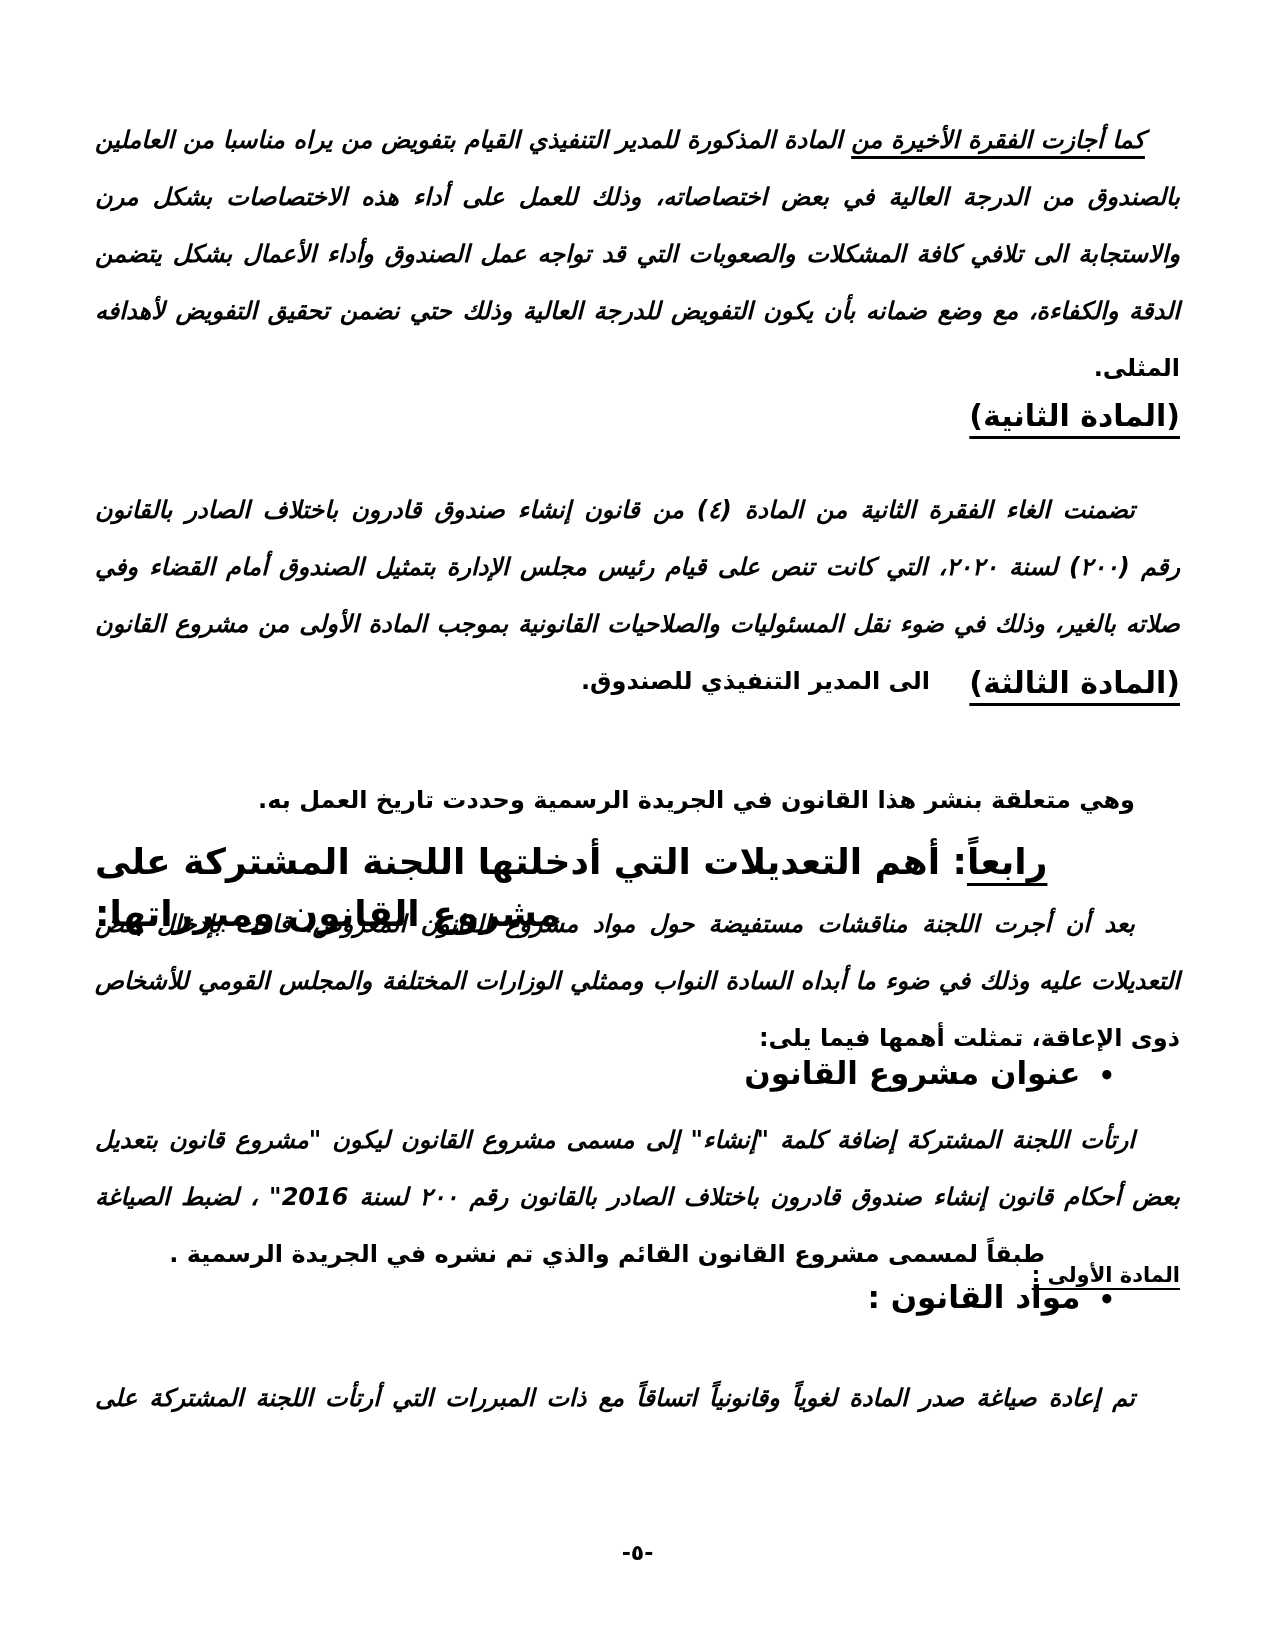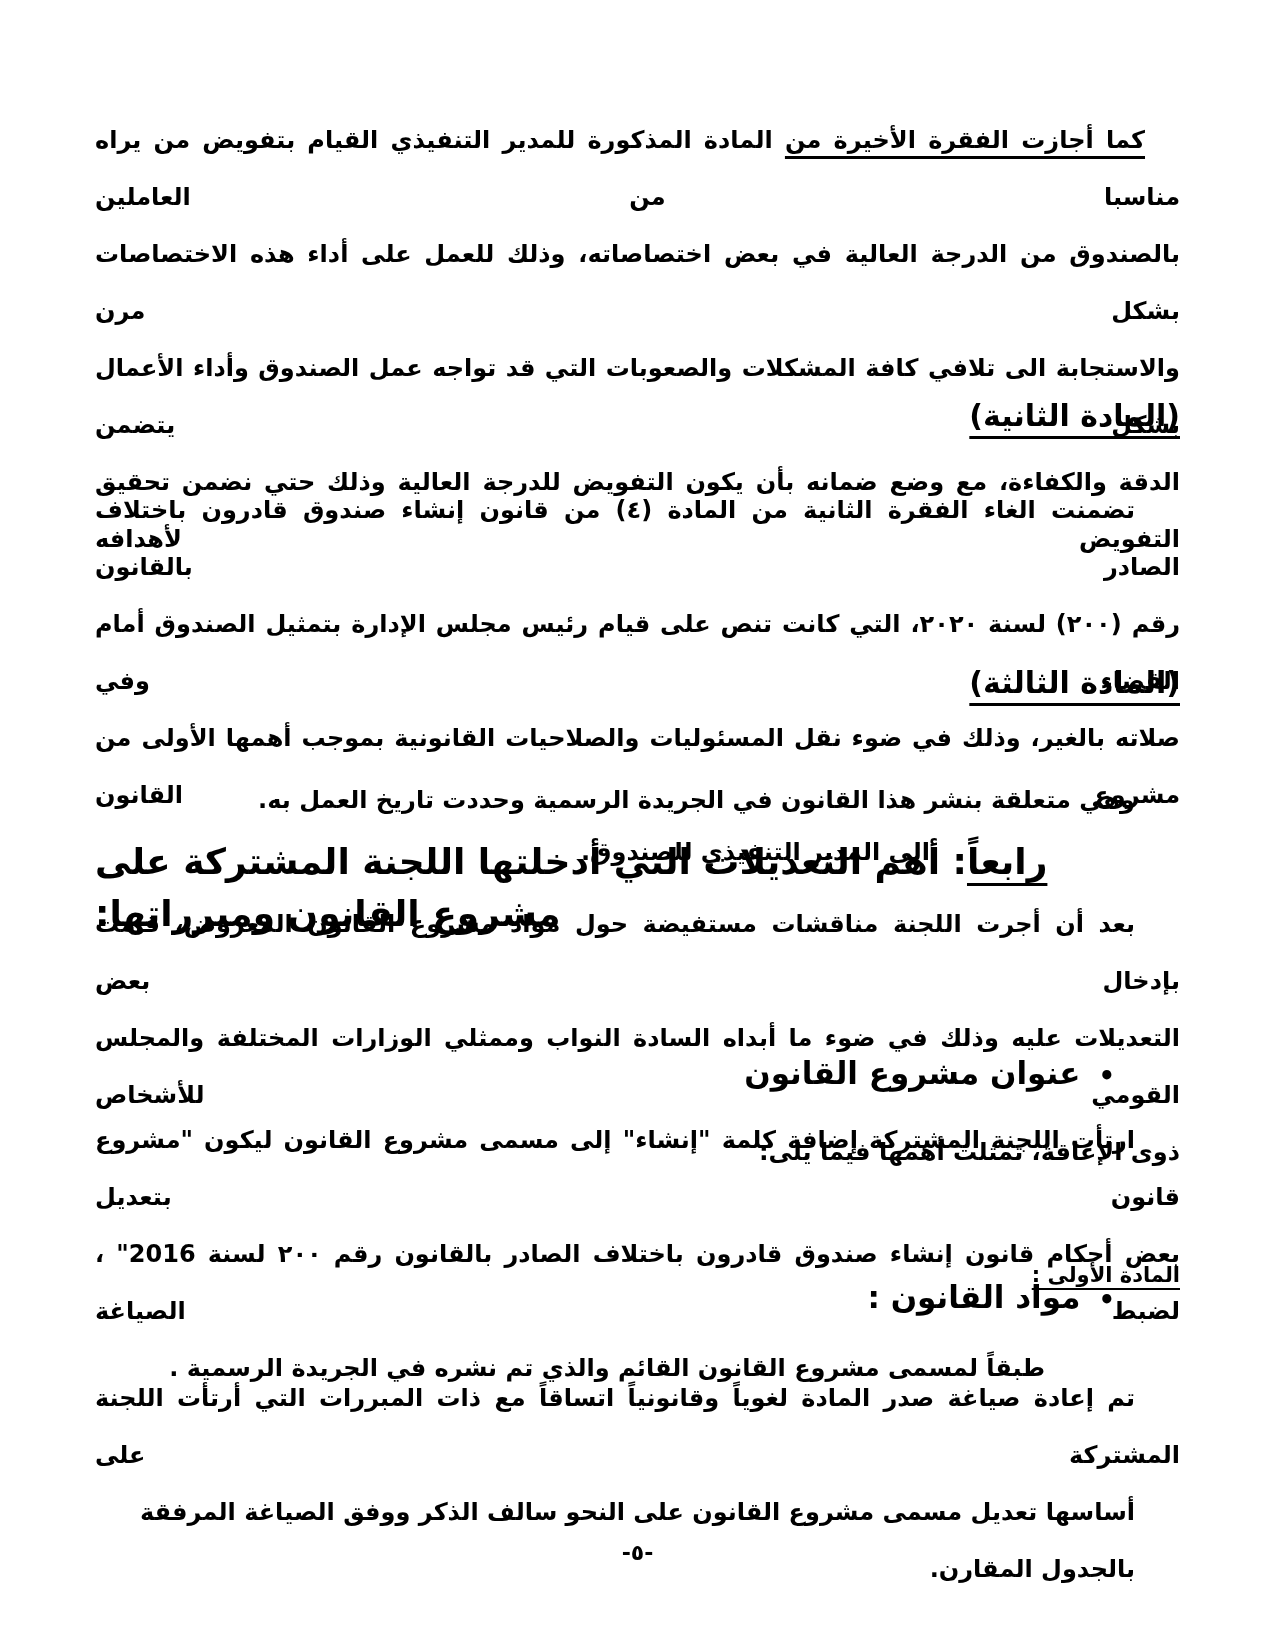--- a/index.html
+++ b/index.html
@@ -15,20 +15,21 @@
     overflow:hidden;
   }
   .block{position:absolute;left:95px;right:95px;}
   .pline{
     font-size:24px;
     line-height:57px;
     text-align:justify;
     text-align-last:justify;
     -moz-text-align-last:justify;
     white-space:normal;
+    font-style:italic;
   }
   .firstline{text-indent:45px;}
   .smallindent{text-indent:35px;}
   .lastline{
     font-size:24px;
     line-height:57px;
     text-align:right;
     text-align-last:right;
     -moz-text-align-last:right;
   }
@@ -99,30 +100,31 @@
 </head>
 <body>
 
 <div class="page">
 
   <div class="block" id="p1">
     <div class="pline smallindent"><span class="ulead">كما أجازت الفقرة الأخيرة من</span><span> المادة المذكورة للمدير التنفيذي القيام بتفويض من يراه مناسبا من العاملين</span></div>
     <div class="pline">بالصندوق من الدرجة العالية في بعض اختصاصاته، وذلك للعمل على أداء هذه الاختصاصات بشكل مرن</div>
     <div class="pline">والاستجابة الى تلافي كافة المشكلات والصعوبات التي قد تواجه عمل الصندوق وأداء الأعمال بشكل يتضمن</div>
     <div class="pline">الدقة والكفاءة، مع وضع ضمانه بأن يكون التفويض للدرجة العالية وذلك حتي نضمن تحقيق التفويض لأهدافه</div>
+    <div class="lastline">المثلى.</div>
   </div>
 
   <div class="block sec-heading" id="h2">
     <span class="htext">(المادة الثانية)</span>
   </div>
 
   <div class="block" id="p2">
     <div class="pline firstline">تضمنت الغاء الفقرة الثانية من المادة (٤) من قانون إنشاء صندوق قادرون باختلاف الصادر بالقانون</div>
     <div class="pline">رقم (٢٠٠) لسنة ٢٠٢٠، التي كانت تنص على قيام رئيس مجلس الإدارة بتمثيل الصندوق أمام القضاء وفي</div>
-    <div class="pline">صلاته بالغير، وذلك في ضوء نقل المسئوليات والصلاحيات القانونية بموجب أهمها الأولى من مشروع القانون</div>
+    <div class="pline">صلاته بالغير، وذلك في ضوء نقل المسئوليات والصلاحيات القانونية بموجب المادة الأولى من مشروع القانون</div>
     <div class="lastline indent-right-250">الى المدير التنفيذي للصندوق.</div>
   </div>
 
   <div class="block sec-heading" id="h3">
     <span class="htext">(المادة الثالثة)</span>
   </div>
 
   <div class="block lastline indent-right-45" id="ppub">وهي متعلقة بنشر هذا القانون في الجريدة الرسمية وحددت تاريخ العمل به.</div>
 
   <div class="block h4-heading" id="h4">
@@ -146,18 +148,17 @@
   </div>
 
   <div class="block bullet-line" id="b2">
     <span class="bullet">•</span><span>مواد القانون :</span>
   </div>
 
   <div class="block sub-heading" id="h5">المادة الأولى :</div>
 
   <div class="block" id="p5">
     <div class="pline firstline">تم إعادة صياغة صدر المادة لغوياً وقانونياً اتساقاً مع ذات المبررات التي أرتأت اللجنة المشتركة على</div>
-    <div class="lastline indent-right-45">أساسها تعديل مسمى مشروع القانون على النحو سالف الذكر ووفق الصياغة المرفقة بالجدول المقارن.</div>
   </div>
 
   <div class="page-number" id="pgnum">-٥-</div>
 
 </div>
 
 </body></html>

